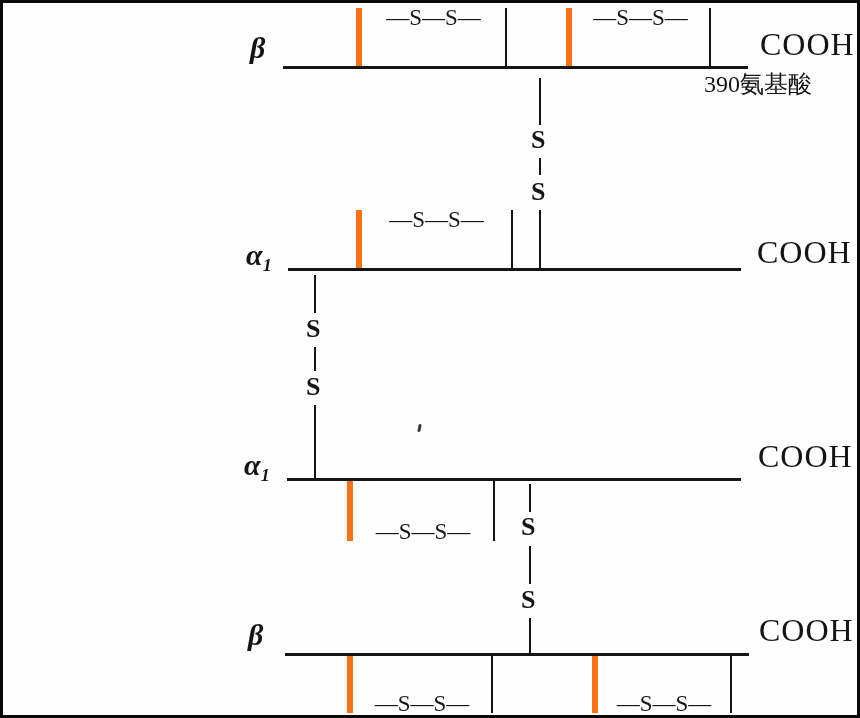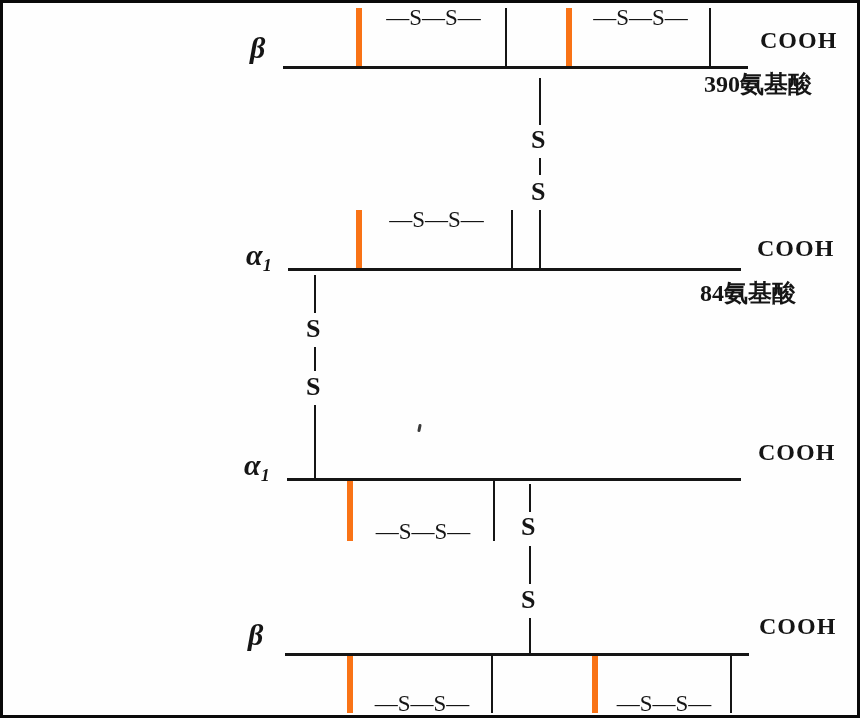--- a/index.html
+++ b/index.html
@@ -19,31 +19,30 @@
   .greek {
     position: absolute;
     font-weight: bold;
     font-style: italic;
     line-height: 1;
   }
   .greek-lg { font-size: 30px; }
   .greek-md { font-size: 30px; }
   .cooh {
     position: absolute;
-    font-size: 24px;
-    font-weight: bold;
+    font-size: 32px;
+    font-weight: normal;
     line-height: 1;
     letter-spacing: 1px;
   }
   .note {
     position: absolute;
     font-size: 24px;
     line-height: 1.1;
     white-space: nowrap;
-    font-weight: bold;
   }
   .loop {
     position: absolute;
     border-left: 6px solid #f97316;
     border-right: 2px solid #151515;
   }
   .loop-text {
     position: absolute;
     left: 50%;
     transform: translateX(-50%);
@@ -97,21 +96,20 @@
 
   <div class="vline" style="left:536px; top:75px; height:47px;"></div>
   <div class="s-label" style="left:528px; top:124px;">S</div>
   <div class="vline" style="left:536px; top:155px; height:17px;"></div>
   <div class="s-label" style="left:528px; top:176px;">S</div>
   <div class="vline" style="left:536px; top:207px; height:58px;"></div>
 
   <div class="greek greek-md" style="left:243px; top:237px;">α₁</div>
   <div class="hline" style="left:285px; top:265px; width:453px;"></div>
   <div class="cooh" style="left:754px; top:233px;">COOH</div>
-  <div class="note" style="left:697px; top:277px;">84氨基酸</div>
 
   <div class="loop loop--top" style="left:353px; top:207px; width:157px; height:58px;">
     <span class="loop-text">—S—S—</span>
   </div>
 
   <div class="vline" style="left:311px; top:272px; height:38px;"></div>
   <div class="s-label" style="left:303px; top:313px;">S</div>
   <div class="vline" style="left:311px; top:344px; height:24px;"></div>
   <div class="s-label" style="left:303px; top:371px;">S</div>
   <div class="vline" style="left:311px; top:402px; height:73px;"></div>

